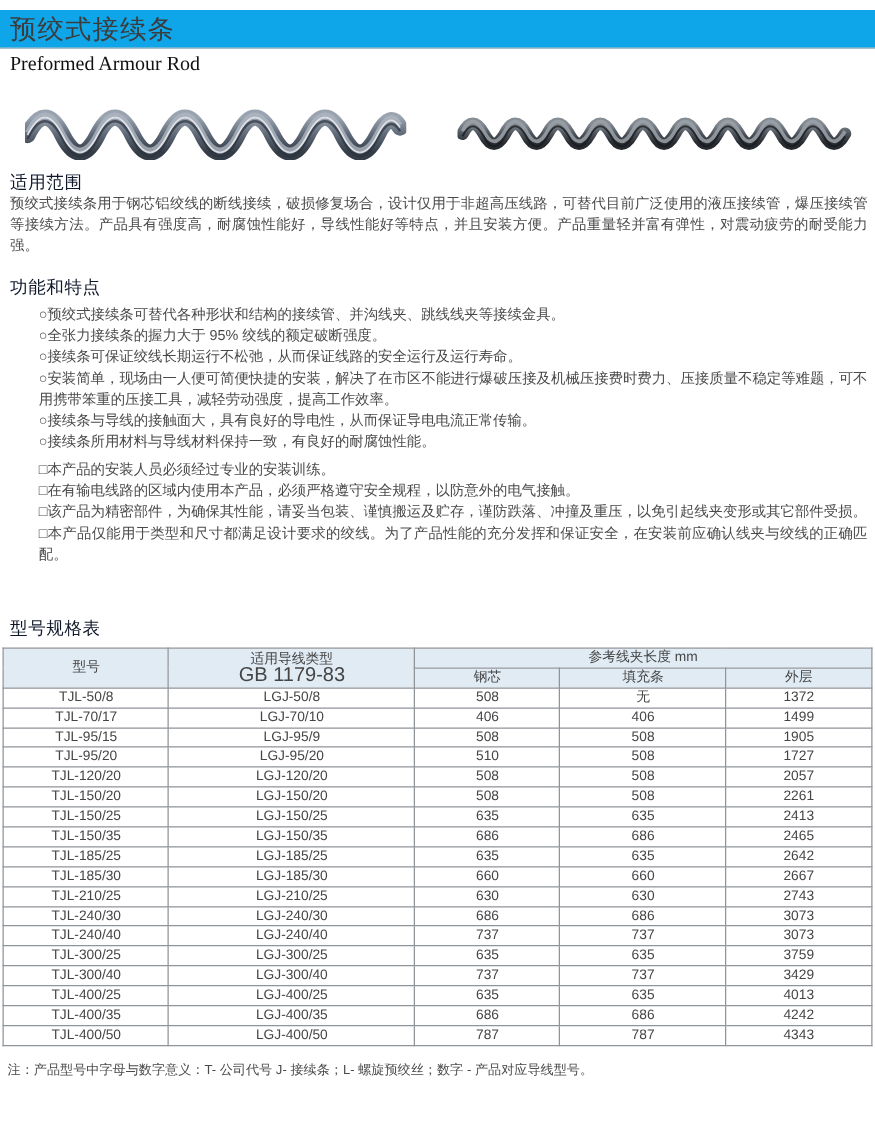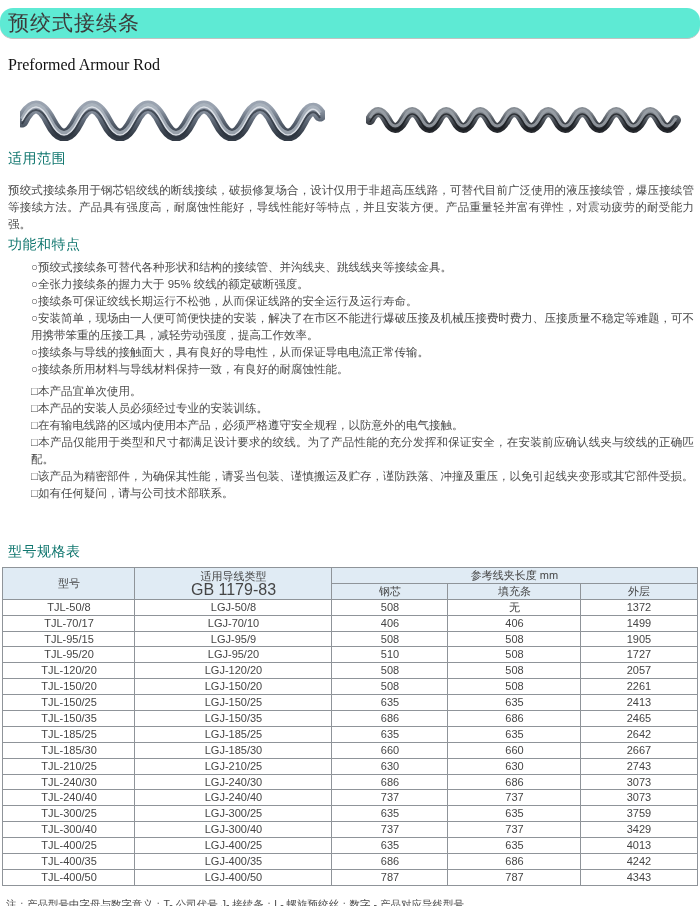--- a/index.html
+++ b/index.html
@@ -9,56 +9,55 @@
     font-family:"Liberation Sans","DejaVu Sans",sans-serif;
     color:#4a4a4a;
     overflow:hidden;
   }
   .page { width:700px; height:906px; position:relative; }
 
   
   .title-bar {
     margin-top:8px;
     height:31px;
-    background:#5eead4;
+    background:#0ea5e9;
     border-bottom:1px solid #c2c2c2;
     display:flex; align-items:center;
     padding-left:8px;
-    border-radius:13px;
   }
   .title-bar h1 {
     font-size:21px; font-weight:normal; color:#3c3c3c; letter-spacing:1px;
   }
   .subtitle {
     font-family:"Liberation Serif","DejaVu Serif",serif;
     font-size:16px; color:#111111;
-    padding-left:8px; margin-top:17px;
+    padding-left:8px; margin-top:4px;
   }
 
   
   .photos {
     margin-top:23px;
     padding:0 18px 0 20px;
     display:flex; justify-content:space-between; align-items:center;
     height:44px;
   }
 
   
   .section-heading {
-    font-size:14px; font-weight:normal; color:#0f766e;
+    font-size:14px; font-weight:normal; color:#0f172a;
     padding-left:8px; letter-spacing:0.5px;
   }
   .scope-heading   { margin-top:9px; }
-  .features-heading{ margin-top:3px; }
+  .features-heading{ margin-top:15px; }
   .notes-heading   { margin-top:15px; }
   .spec-heading    { margin-top:41px; }
 
   .body-text {
     font-size:11.5px; line-height:17px; color:#4a4a4a;
-    padding:0 6px 0 8px; margin-top:14px;
+    padding:0 6px 0 8px; margin-top:0;
     text-align:justify;
   }
   .item-list { margin-top:5px; padding:0 6px 0 8px;margin-left:23px; }
   .item-list .li {
     font-size:11.5px; line-height:17px; color:#4a4a4a; text-align:justify;
   }
 
   
   table.spec {
     width:694px; margin:6px auto 0 auto;
@@ -124,26 +123,24 @@
   <div class="item-list" id="features-list">
       <div class="li">○预绞式接续条可替代各种形状和结构的接续管、并沟线夹、跳线线夹等接续金具。</div>
       <div class="li">○全张力接续条的握力大于 95% 绞线的额定破断强度。</div>
       <div class="li">○接续条可保证绞线长期运行不松弛，从而保证线路的安全运行及运行寿命。</div>
       <div class="li">○安装简单，现场由一人便可简便快捷的安装，解决了在市区不能进行爆破压接及机械压接费时费力、压接质量不稳定等难题，可不用携带笨重的压接工具，减轻劳动强度，提高工作效率。</div>
       <div class="li">○接续条与导线的接触面大，具有良好的导电性，从而保证导电电流正常传输。</div>
       <div class="li">○接续条所用材料与导线材料保持一致，有良好的耐腐蚀性能。</div>
     </div>
 
   <div class="item-list" id="notes-list">
-      <div class="li">□本产品宜单次使用。</div>
       <div class="li">□本产品的安装人员必须经过专业的安装训练。</div>
       <div class="li">□在有输电线路的区域内使用本产品，必须严格遵守安全规程，以防意外的电气接触。</div>
+      <div class="li">□该产品为精密部件，为确保其性能，请妥当包装、谨慎搬运及贮存，谨防跌落、冲撞及重压，以免引起线夹变形或其它部件受损。</div>
       <div class="li">□本产品仅能用于类型和尺寸都满足设计要求的绞线。为了产品性能的充分发挥和保证安全，在安装前应确认线夹与绞线的正确匹配。</div>
-      <div class="li">□该产品为精密部件，为确保其性能，请妥当包装、谨慎搬运及贮存，谨防跌落、冲撞及重压，以免引起线夹变形或其它部件受损。</div>
-      <div class="li">□如有任何疑问，请与公司技术部联系。</div>
     </div>
 
   <h2 class="section-heading spec-heading">型号规格表</h2>
 
   <table class="spec">
     <colgroup>
       <col style="width:132px">
         <col style="width:197px">
         <col style="width:116px">
         <col style="width:133px">

